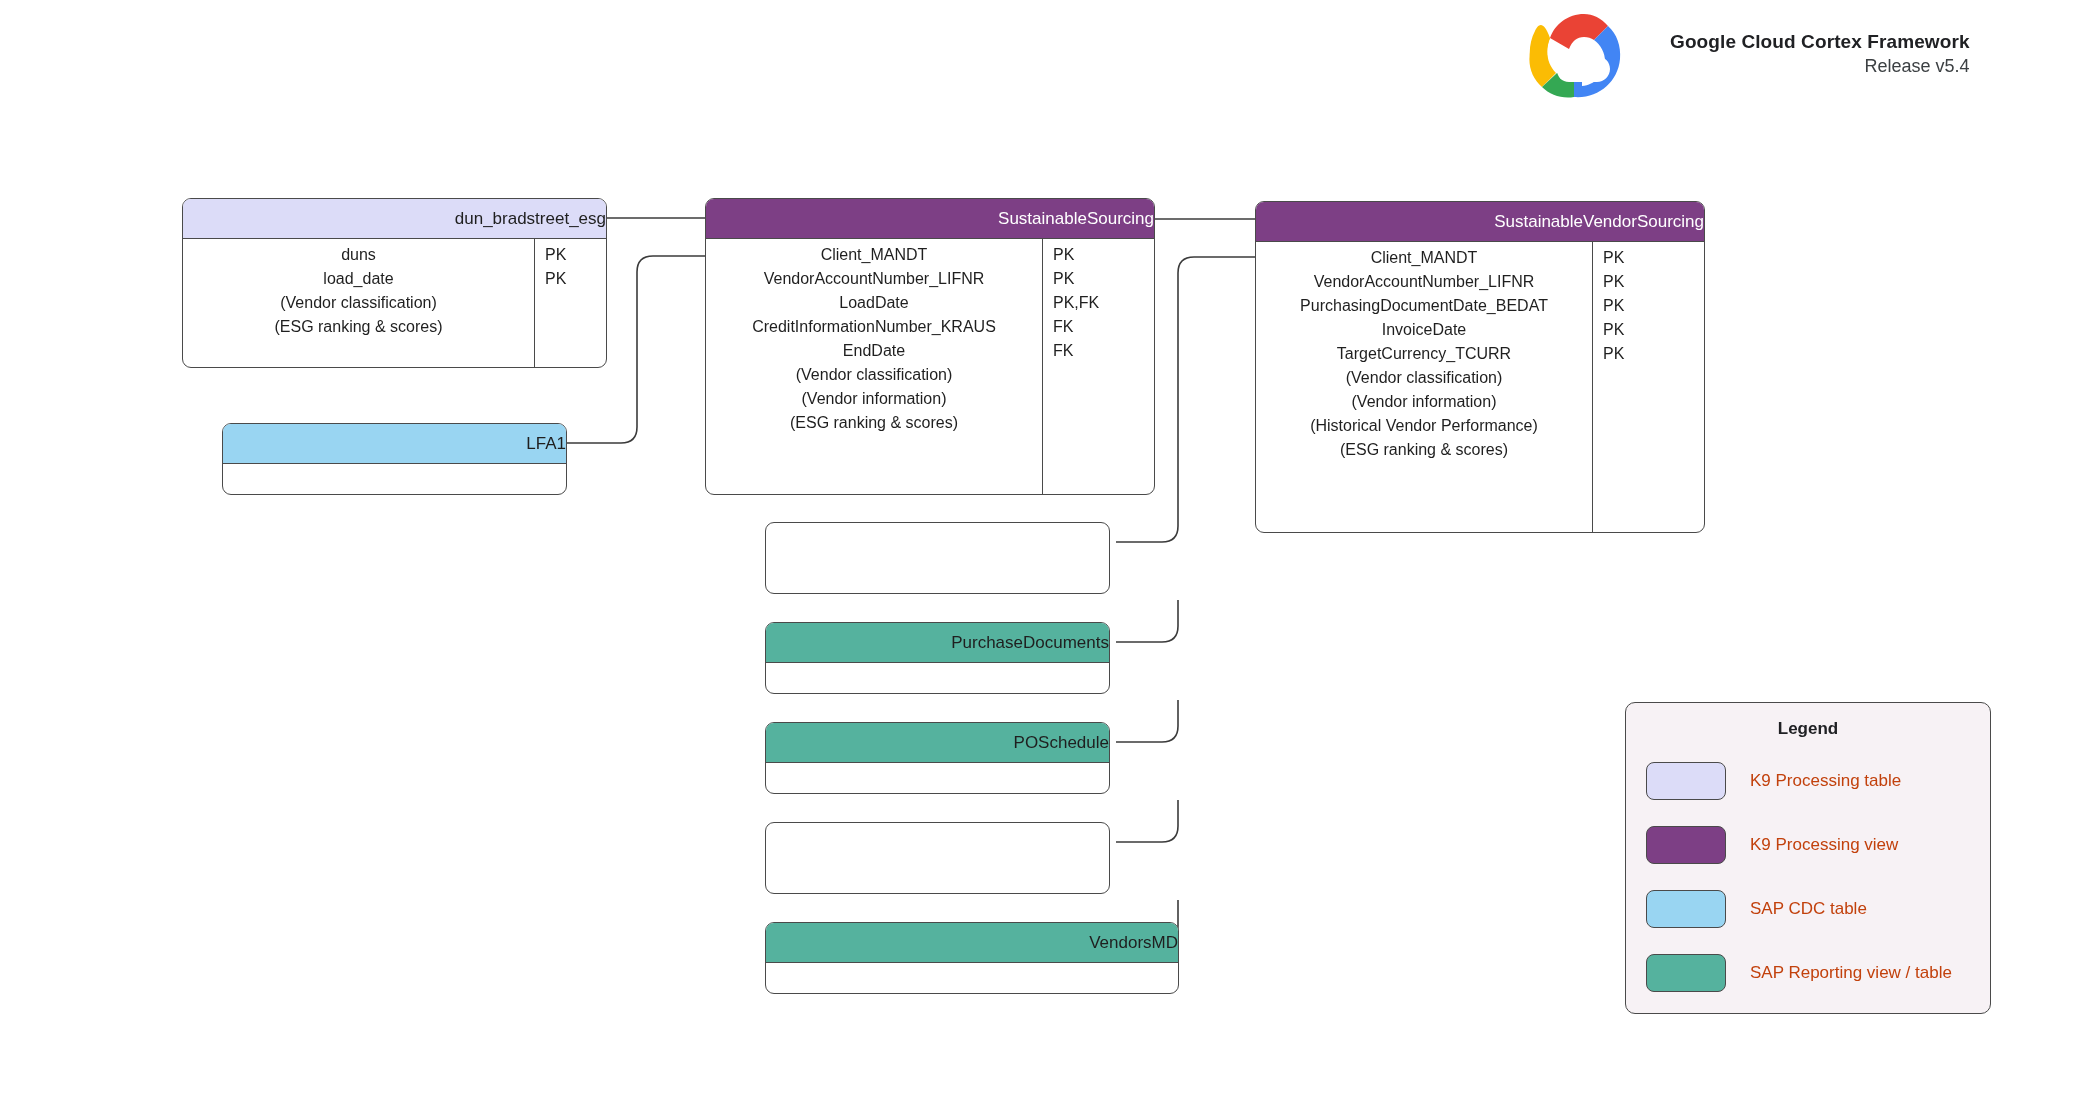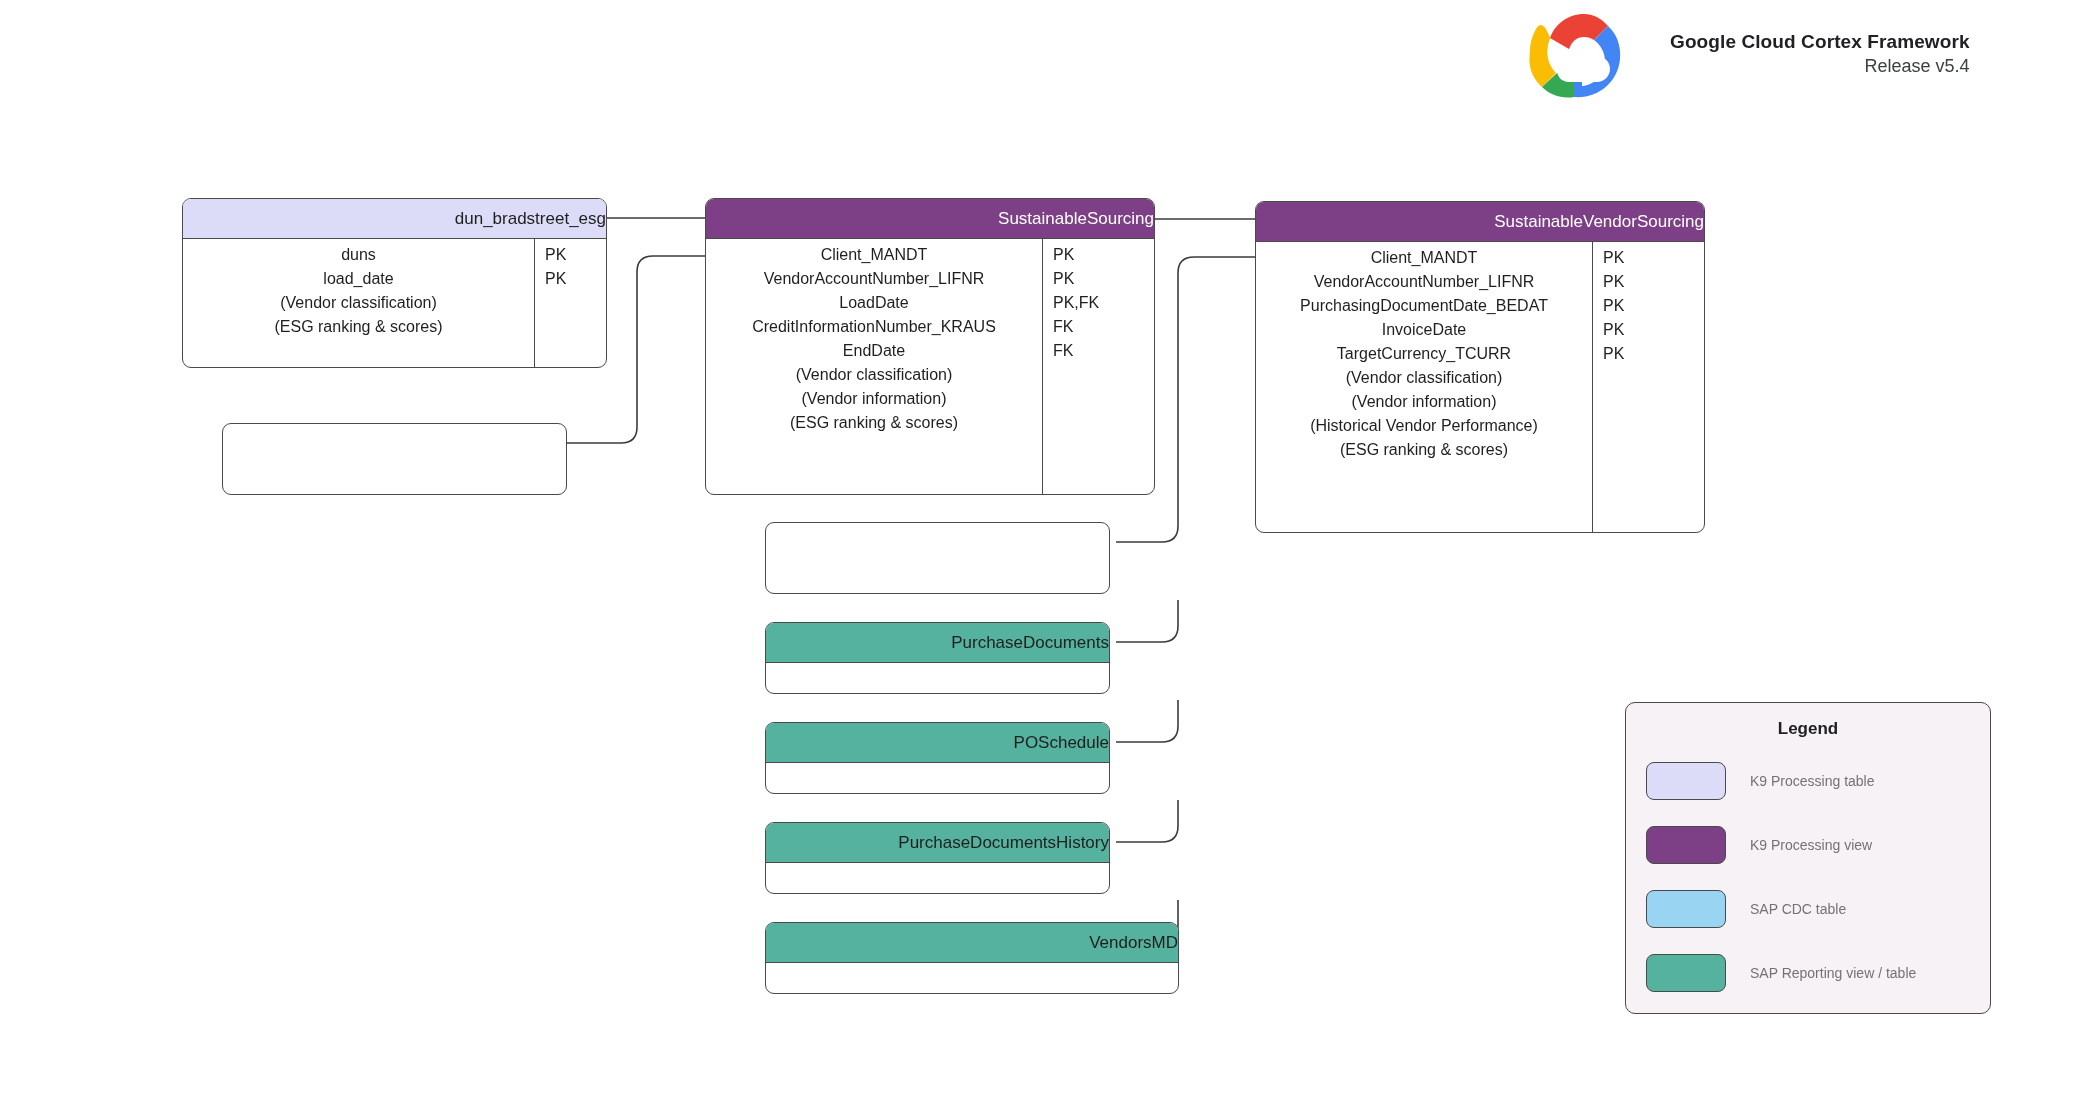--- a/index.html
+++ b/index.html
@@ -137,22 +137,22 @@
   }
   #legend .swatch {
     width: 80px;
     height: 38px;
     box-sizing: border-box;
     border: 1.4px solid #4a4a4a;
     border-radius: 8px;
     flex: 0 0 auto;
   }
   #legend .legend-label {
-    font-size: 14px;
-    color: #737373;
+    font-size: 17px;
+    color: #c2410c;
     white-space: nowrap;
   }
 </style>
 </head>
 <body>
 
 <div id="brand">
   <span class="logo">
     <svg class="logo" viewBox="0 0 112 92" xmlns="http://www.w3.org/2000/svg" aria-hidden="true">
       <path d="M56 6 C40 6 27 16 22 30 L41 41 C44 33 49 29 56 29 C60 29 63 30 66 32 L80 18 C73 10 65 6 56 6 Z" fill="#ea4335"></path>
@@ -197,20 +197,21 @@
     <div class="col-keys" style="width:72px;">
       <div class="key-row">PK</div>
       <div class="key-row">PK</div>
       <div class="key-row"></div>
       <div class="key-row"></div>
     </div>
   </div>
 </div>
 
 <div class="entity sap-cdc stub" style="left:222px; top:423px; width:345px; height:72px;">
+  <div class="ent-head">LFA1</div>
   <div class="ent-body"></div>
 </div>
 
 <div class="entity k9-view" style="left:705px; top:198px; width:450px; height:297px;">
   <div class="ent-head">SustainableSourcing</div>
   <div class="ent-body" style="height:255px;">
     <div class="col-fields">
       <div class="field-row">Client_MANDT</div>
       <div class="field-row">VendorAccountNumber_LIFNR</div>
       <div class="field-row">LoadDate</div>
@@ -269,21 +270,20 @@
   <div class="ent-head">PurchaseDocuments</div>
   <div class="ent-body"></div>
 </div>
 
 <div class="entity sap-report stub" style="left:765px; top:722px; width:345px; height:72px;">
   <div class="ent-head">POSchedule</div>
   <div class="ent-body"></div>
 </div>
 
 <div class="entity sap-report stub" style="left:765px; top:822px; width:345px; height:72px;">
-  <div class="ent-head">PurchaseDocumentsHistory</div>
   <div class="ent-body"></div>
 </div>
 
 <div class="entity sap-report stub" style="left:765px; top:922px; width:414px; height:72px;">
   <div class="ent-head">VendorsMD</div>
   <div class="ent-body"></div>
 </div>
 
 <div id="legend">
   <div class="legend-title">Legend</div>

